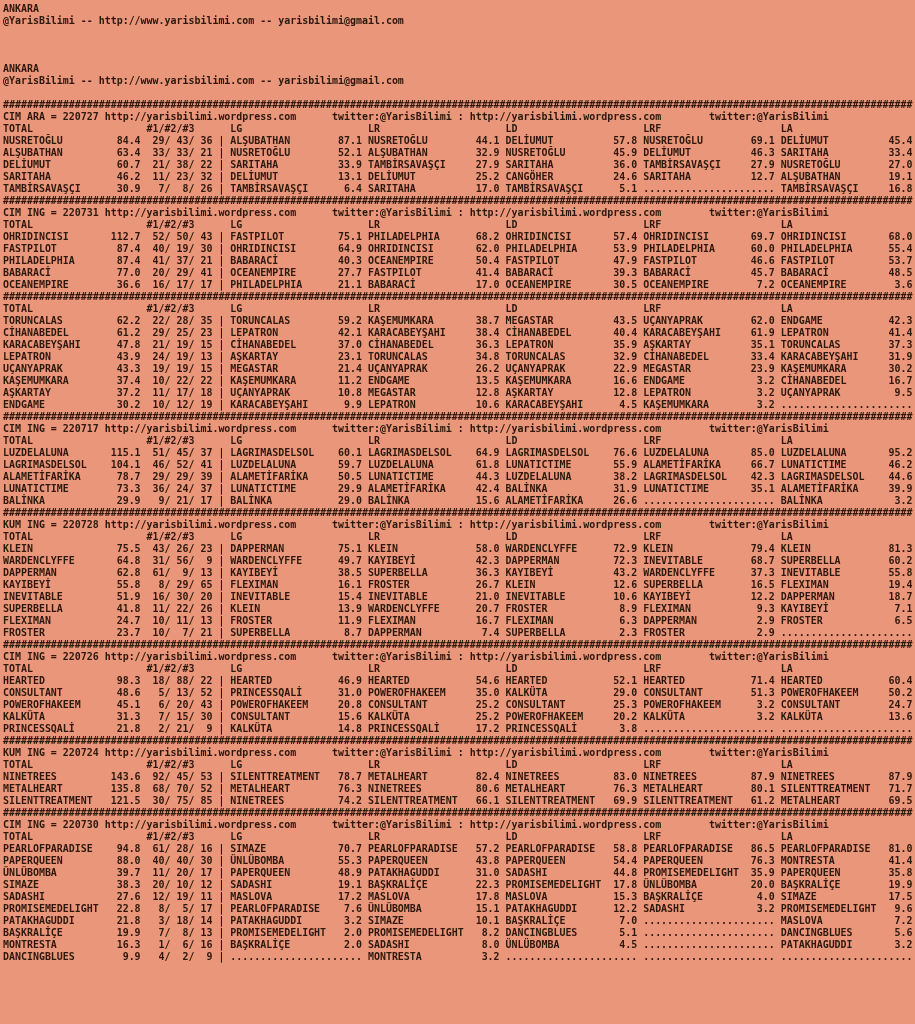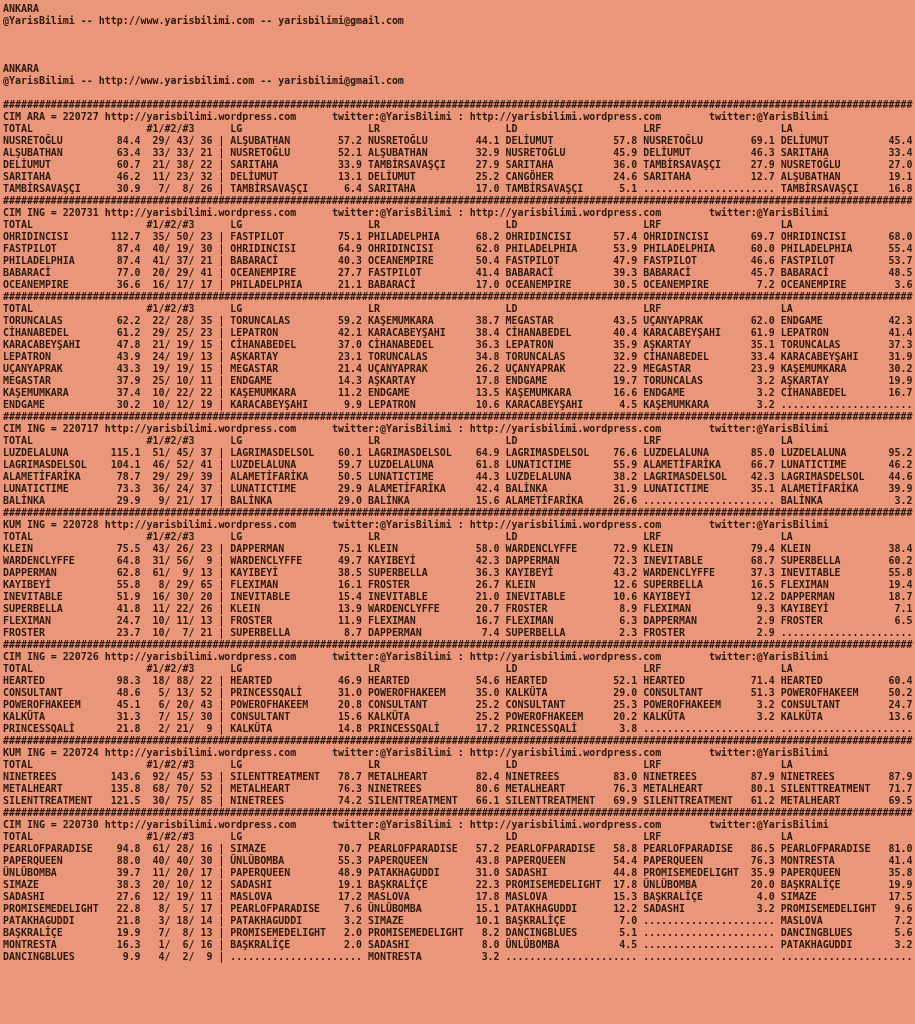--- a/index.html
+++ b/index.html
@@ -25,55 +25,55 @@
   <div class="line"></div>
   <div class="line"></div>
   <div class="line"></div>
   <div class="line">ANKARA</div>
   <div class="line">@YarisBilimi -- http://www.yarisbilimi.com -- yarisbilimi@gmail.com</div>
   <div class="line"></div>
   <div id="report">
       <div class="line">########################################################################################################################################################</div>
       <div class="line">CIM ARA = 220727 http://yarisbilimi.wordpress.com      twitter:@YarisBilimi : http://yarisbilimi.wordpress.com        twitter:@YarisBilimi</div>
       <div class="line">TOTAL                   #1/#2/#3      LG                     LR                     LD                     LRF                    LA</div>
-      <div class="line">NUSRETOĞLU         84.4  29/ 43/ 36 | ALŞUBATHAN        57.2 NUSRETOĞLU        44.1 DELİUMUT          57.8 NUSRETOĞLU        69.1 DELİUMUT          45.4</div>
+      <div class="line">NUSRETOĞLU         84.4  29/ 43/ 36 | ALŞUBATHAN        87.1 NUSRETOĞLU        44.1 DELİUMUT          57.8 NUSRETOĞLU        69.1 DELİUMUT          45.4</div>
       <div class="line">ALŞUBATHAN         63.4  33/ 33/ 21 | NUSRETOĞLU        52.1 ALŞUBATHAN        32.9 NUSRETOĞLU        45.9 DELİUMUT          46.3 SARITAHA          33.4</div>
       <div class="line">DELİUMUT           60.7  21/ 38/ 22 | SARITAHA          33.9 TAMBİRSAVAŞÇI     27.9 SARITAHA          36.0 TAMBİRSAVAŞÇI     27.9 NUSRETOĞLU        27.0</div>
       <div class="line">SARITAHA           46.2  11/ 23/ 32 | DELİUMUT          13.1 DELİUMUT          25.2 CANGÖHER          24.6 SARITAHA          12.7 ALŞUBATHAN        19.1</div>
       <div class="line">TAMBİRSAVAŞÇI      30.9   7/  8/ 26 | TAMBİRSAVAŞÇI      6.4 SARITAHA          17.0 TAMBİRSAVAŞÇI      5.1 ...................... TAMBİRSAVAŞÇI     16.8</div>
       <div class="line">########################################################################################################################################################</div>
       <div class="line">CIM ING = 220731 http://yarisbilimi.wordpress.com      twitter:@YarisBilimi : http://yarisbilimi.wordpress.com        twitter:@YarisBilimi</div>
       <div class="line">TOTAL                   #1/#2/#3      LG                     LR                     LD                     LRF                    LA</div>
-      <div class="line">OHRIDINCISI       112.7  35/ 50/ 23 | FASTPILOT         75.1 PHILADELPHIA      68.2 OHRIDINCISI       57.4 OHRIDINCISI       69.7 OHRIDINCISI       68.0</div>
+      <div class="line">OHRIDINCISI       112.7  52/ 50/ 43 | FASTPILOT         75.1 PHILADELPHIA      68.2 OHRIDINCISI       57.4 OHRIDINCISI       69.7 OHRIDINCISI       68.0</div>
       <div class="line">FASTPILOT          87.4  40/ 19/ 30 | OHRIDINCISI       64.9 OHRIDINCISI       62.0 PHILADELPHIA      53.9 PHILADELPHIA      60.0 PHILADELPHIA      55.4</div>
       <div class="line">PHILADELPHIA       87.4  41/ 37/ 21 | BABARACİ          40.3 OCEANEMPIRE       50.4 FASTPILOT         47.9 FASTPILOT         46.6 FASTPILOT         53.7</div>
       <div class="line">BABARACİ           77.0  20/ 29/ 41 | OCEANEMPIRE       27.7 FASTPILOT         41.4 BABARACİ          39.3 BABARACİ          45.7 BABARACİ          48.5</div>
       <div class="line">OCEANEMPIRE        36.6  16/ 17/ 17 | PHILADELPHIA      21.1 BABARACİ          17.0 OCEANEMPIRE       30.5 OCEANEMPIRE        7.2 OCEANEMPIRE        3.6</div>
       <div class="line">########################################################################################################################################################</div>
       <div class="line">TOTAL                   #1/#2/#3      LG                     LR                     LD                     LRF                    LA</div>
       <div class="line">TORUNCALAS         62.2  22/ 28/ 35 | TORUNCALAS        59.2 KAŞEMUMKARA       38.7 MEGASTAR          43.5 UÇANYAPRAK        62.0 ENDGAME           42.3</div>
       <div class="line">CİHANABEDEL        61.2  29/ 25/ 23 | LEPATRON          42.1 KARACABEYŞAHI     38.4 CİHANABEDEL       40.4 KARACABEYŞAHI     61.9 LEPATRON          41.4</div>
       <div class="line">KARACABEYŞAHI      47.8  21/ 19/ 15 | CİHANABEDEL       37.0 CİHANABEDEL       36.3 LEPATRON          35.9 AŞKARTAY          35.1 TORUNCALAS        37.3</div>
       <div class="line">LEPATRON           43.9  24/ 19/ 13 | AŞKARTAY          23.1 TORUNCALAS        34.8 TORUNCALAS        32.9 CİHANABEDEL       33.4 KARACABEYŞAHI     31.9</div>
       <div class="line">UÇANYAPRAK         43.3  19/ 19/ 15 | MEGASTAR          21.4 UÇANYAPRAK        26.2 UÇANYAPRAK        22.9 MEGASTAR          23.9 KAŞEMUMKARA       30.2</div>
-      <div class="line">MEGASTAR           37.9  25/ 10/ 11 | ENDGAME           14.3 AŞKARTAY          17.8 ENDGAME           19.7 TORUNCALAS         3.2 AŞKARTAY          19.9</div>
       <div class="line">KAŞEMUMKARA        37.4  10/ 22/ 22 | KAŞEMUMKARA       11.2 ENDGAME           13.5 KAŞEMUMKARA       16.6 ENDGAME            3.2 CİHANABEDEL       16.7</div>
+      <div class="line">AŞKARTAY           37.2  11/ 17/ 18 | UÇANYAPRAK        10.8 MEGASTAR          12.8 AŞKARTAY          12.8 LEPATRON           3.2 UÇANYAPRAK         9.5</div>
       <div class="line">ENDGAME            30.2  10/ 12/ 19 | KARACABEYŞAHI      9.9 LEPATRON          10.6 KARACABEYŞAHI      4.5 KAŞEMUMKARA        3.2 ......................</div>
       <div class="line">########################################################################################################################################################</div>
       <div class="line">CIM ING = 220717 http://yarisbilimi.wordpress.com      twitter:@YarisBilimi : http://yarisbilimi.wordpress.com        twitter:@YarisBilimi</div>
       <div class="line">TOTAL                   #1/#2/#3      LG                     LR                     LD                     LRF                    LA</div>
       <div class="line">LUZDELALUNA       115.1  51/ 45/ 37 | LAGRIMASDELSOL    60.1 LAGRIMASDELSOL    64.9 LAGRIMASDELSOL    76.6 LUZDELALUNA       85.0 LUZDELALUNA       95.2</div>
       <div class="line">LAGRIMASDELSOL    104.1  46/ 52/ 41 | LUZDELALUNA       59.7 LUZDELALUNA       61.8 LUNATICTIME       55.9 ALAMETİFARİKA     66.7 LUNATICTIME       46.2</div>
       <div class="line">ALAMETİFARİKA      78.7  29/ 29/ 39 | ALAMETİFARİKA     50.5 LUNATICTIME       44.3 LUZDELALUNA       38.2 LAGRIMASDELSOL    42.3 LAGRIMASDELSOL    44.6</div>
       <div class="line">LUNATICTIME        73.3  36/ 24/ 37 | LUNATICTIME       29.9 ALAMETİFARİKA     42.4 BALİNKA           31.9 LUNATICTIME       35.1 ALAMETİFARİKA     39.9</div>
       <div class="line">BALİNKA            29.9   9/ 21/ 17 | BALİNKA           29.0 BALİNKA           15.6 ALAMETİFARİKA     26.6 ...................... BALİNKA            3.2</div>
       <div class="line">########################################################################################################################################################</div>
       <div class="line">KUM ING = 220728 http://yarisbilimi.wordpress.com      twitter:@YarisBilimi : http://yarisbilimi.wordpress.com        twitter:@YarisBilimi</div>
       <div class="line">TOTAL                   #1/#2/#3      LG                     LR                     LD                     LRF                    LA</div>
-      <div class="line">KLEIN              75.5  43/ 26/ 23 | DAPPERMAN         75.1 KLEIN             58.0 WARDENCLYFFE      72.9 KLEIN             79.4 KLEIN             38.4</div>
+      <div class="line">KLEIN              75.5  43/ 26/ 23 | DAPPERMAN         75.1 KLEIN             58.0 WARDENCLYFFE      72.9 KLEIN             79.4 KLEIN             81.3</div>
       <div class="line">WARDENCLYFFE       64.8  31/ 56/  9 | WARDENCLYFFE      49.7 KAYIBEYİ          42.3 DAPPERMAN         72.3 INEVITABLE        68.7 SUPERBELLA        60.2</div>
       <div class="line">DAPPERMAN          62.8  61/  9/ 13 | KAYIBEYİ          38.5 SUPERBELLA        36.3 KAYIBEYİ          43.2 WARDENCLYFFE      37.3 INEVITABLE        55.8</div>
       <div class="line">KAYIBEYİ           55.8   8/ 29/ 65 | FLEXIMAN          16.1 FROSTER           26.7 KLEIN             12.6 SUPERBELLA        16.5 FLEXIMAN          19.4</div>
       <div class="line">INEVITABLE         51.9  16/ 30/ 20 | INEVITABLE        15.4 INEVITABLE        21.0 INEVITABLE        10.6 KAYIBEYİ          12.2 DAPPERMAN         18.7</div>
       <div class="line">SUPERBELLA         41.8  11/ 22/ 26 | KLEIN             13.9 WARDENCLYFFE      20.7 FROSTER            8.9 FLEXIMAN           9.3 KAYIBEYİ           7.1</div>
       <div class="line">FLEXIMAN           24.7  10/ 11/ 13 | FROSTER           11.9 FLEXIMAN          16.7 FLEXIMAN           6.3 DAPPERMAN          2.9 FROSTER            6.5</div>
       <div class="line">FROSTER            23.7  10/  7/ 21 | SUPERBELLA         8.7 DAPPERMAN          7.4 SUPERBELLA         2.3 FROSTER            2.9 ......................</div>
       <div class="line">########################################################################################################################################################</div>
       <div class="line">CIM ING = 220726 http://yarisbilimi.wordpress.com      twitter:@YarisBilimi : http://yarisbilimi.wordpress.com        twitter:@YarisBilimi</div>
       <div class="line">TOTAL                   #1/#2/#3      LG                     LR                     LD                     LRF                    LA</div>

